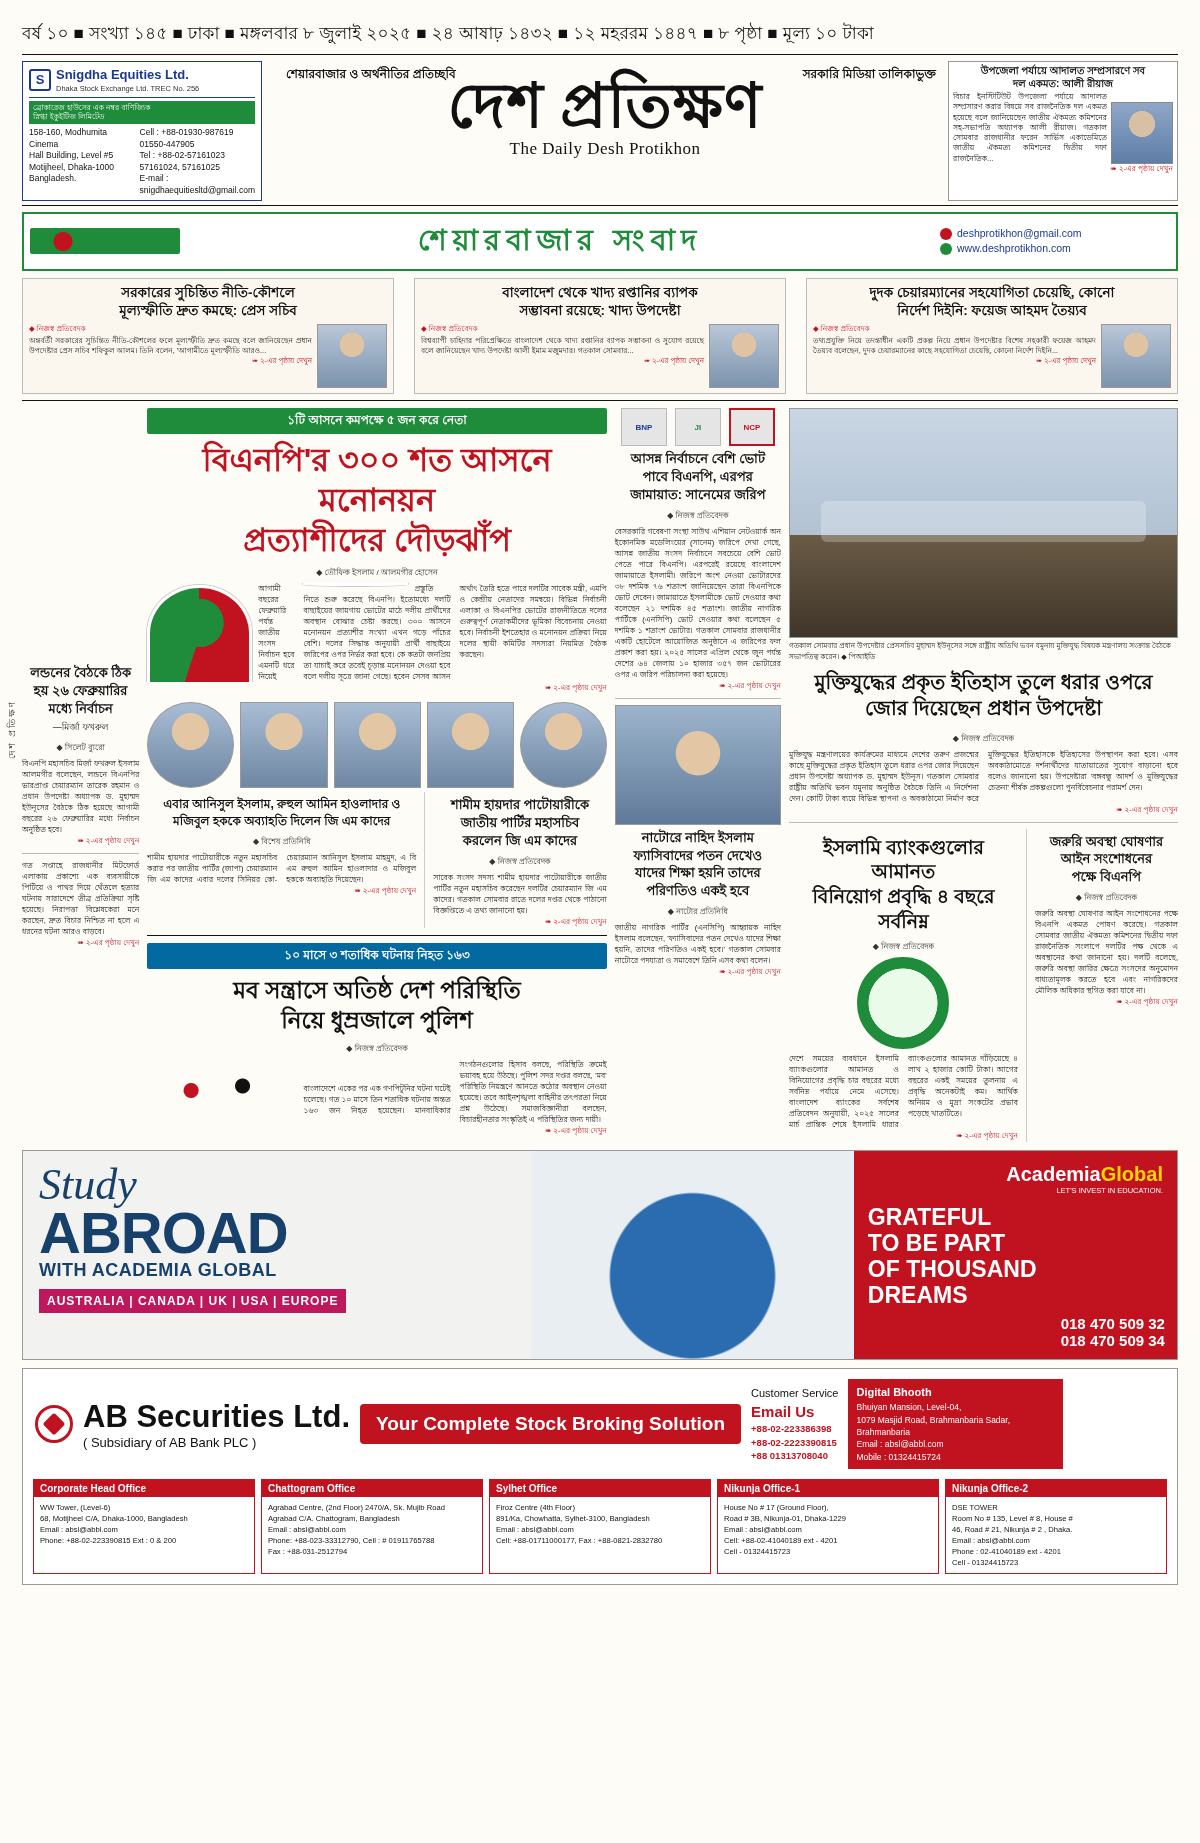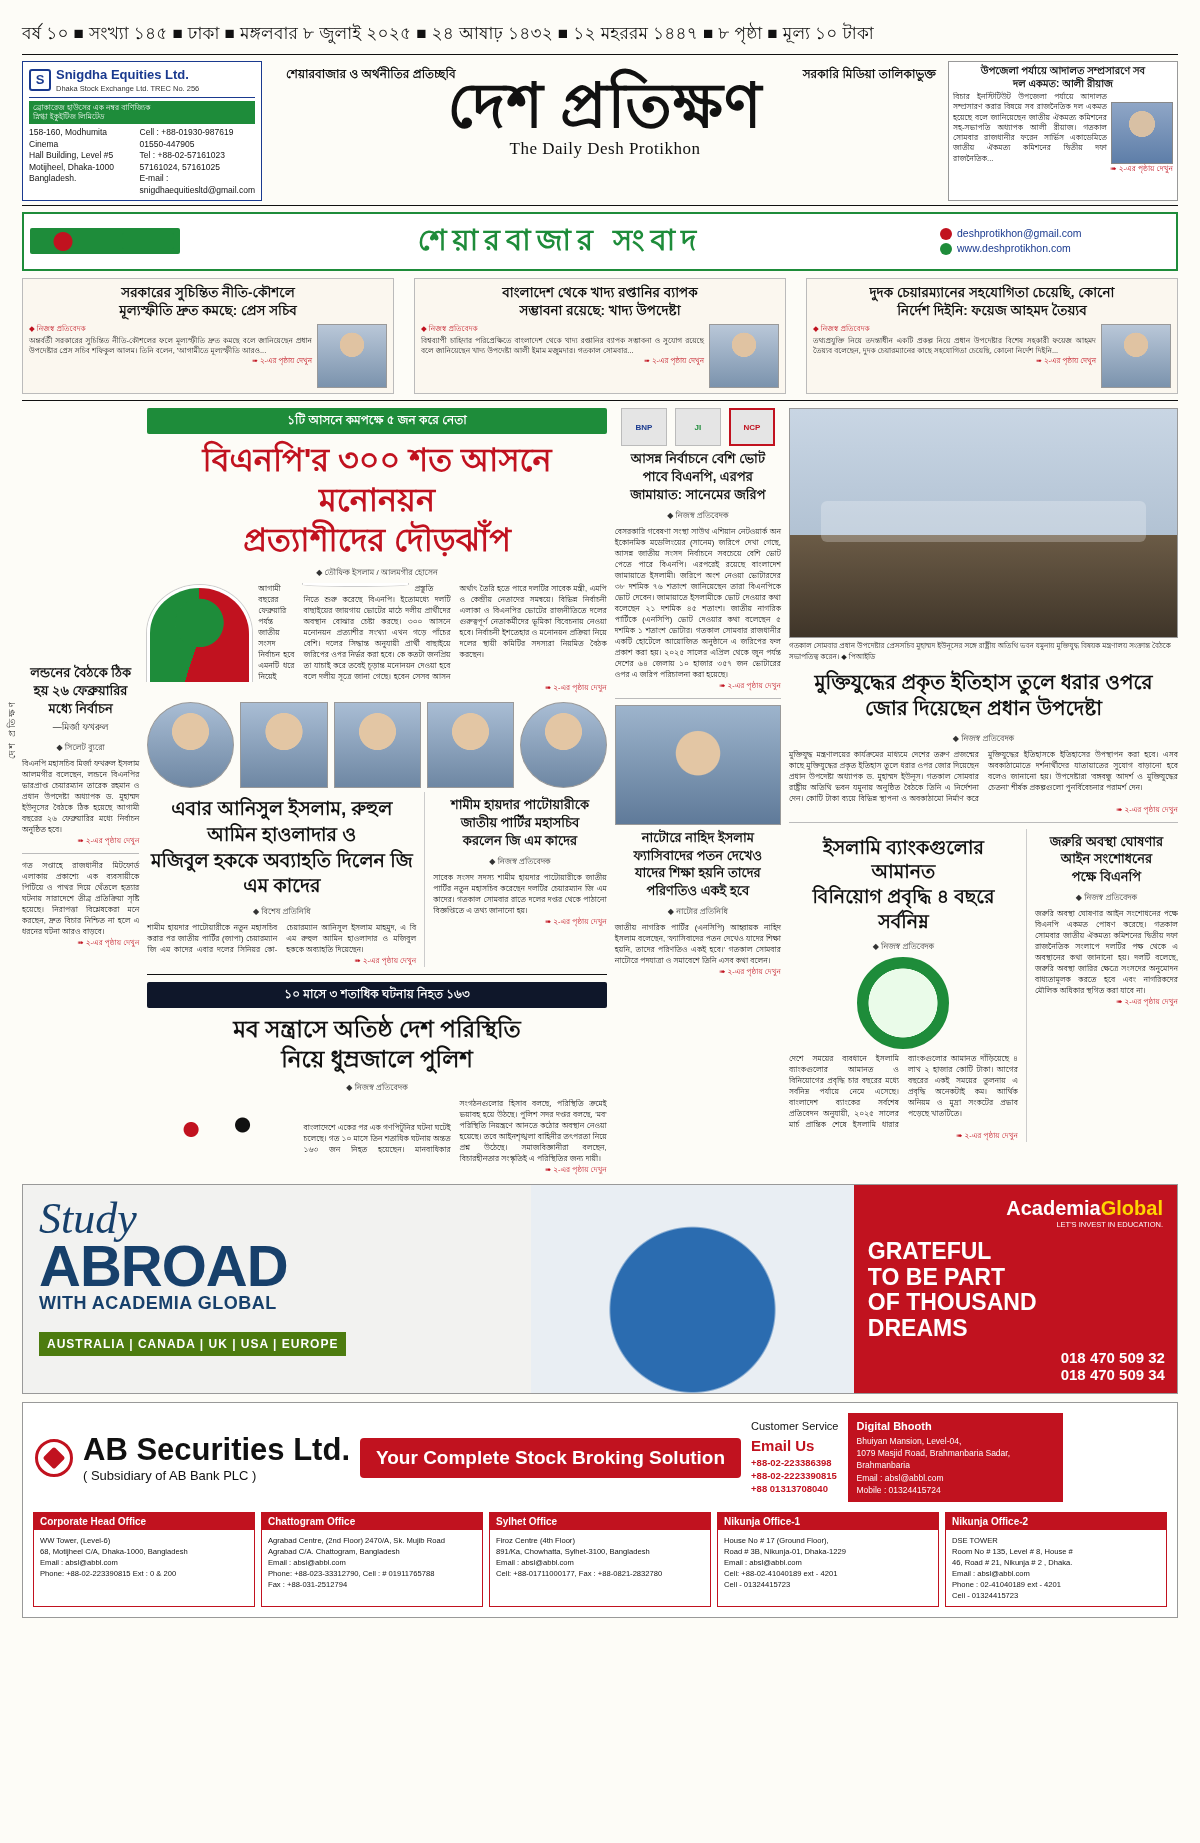--- a/index.html
+++ b/index.html
@@ -123,21 +123,21 @@
   .main { display:flex; gap:8px; margin-top:7px; }
   .col-left { width:120px; }
   .col-a { width:470px; }
   .col-b { width:170px; }
   .col-c { width:398px; }
 
   .kicker {
     text-align:center; font-size:12px; font-weight:bold; color:#fff;
     background:#1e8c3a; padding:3px 0; border-radius:2px; margin-bottom:6px;
   }
-  .kicker.dark { background:#0f172a; }
+  .kicker.dark { background:#0369a1; }
   h1.lead {
     margin:0; text-align:center; color:#c1121f;
     font-size:32px; line-height:1.25; font-weight:bold;
   }
   .byline-c { text-align:center; font-size:8px; color:#333; margin:6px 0 4px; }
   .cols3 { column-count:3; column-gap:9px; font-size:7.6px; line-height:1.45; text-align:justify;}
   .cols2 { column-count:2; column-gap:9px; font-size:7.6px; line-height:1.45; text-align:justify;}
   .cols1 { font-size:7.6px; line-height:1.45; text-align:justify;}
   .more { color:#c1121f; font-size:7.4px; text-align:right; }
   .emblem {
@@ -150,21 +150,21 @@
     box-shadow:0 0 0 1px #ccc;
   }
   .portraits { display:flex; gap:6px; margin:8px 0 4px; }
   .portrait {
     flex:1; height:86px; border:1px solid #999;
     background:
       radial-gradient(circle at 50% 34%, #e3c6a4 0 26%, transparent 27%),
       linear-gradient(#a9bdd4,#6e87a3);
   }
   .portrait.round { border-radius:50%; }
-  .sub-head { text-align:center; font-size:19px; font-weight:bold; line-height:1.35; margin:4px 0 3px;}
+  .sub-head { text-align:center; font-size:12px; font-weight:bold; line-height:1.35; margin:4px 0 3px;}
   .sub-head.small { font-size:13px; }
   .sig { text-align:center; font-size:9px; margin-bottom:3px; }
 
   .photo-wide {
     width:100%; height:230px; border:1px solid #999;
     background:
       linear-gradient(#c9d6e4,#9fb2c6);
     position:relative; overflow:hidden;
   }
   .photo-wide:before{
@@ -212,21 +212,21 @@
   
   .ad-study {
     margin-top:8px; height:210px; border:1px solid #999; background:#f2f2f0;
     position:relative; overflow:hidden; display:flex;
   }
   .ad-study .left { width:44%; padding:14px 16px; }
   .ad-study .script { font-family:"Liberation Serif", serif; font-style:italic; font-size:44px; color:#17406b; line-height:.9;}
   .ad-study .abroad { font-size:58px; font-weight:bold; color:#17406b; line-height:.95; letter-spacing:-1px;}
   .ad-study .with { font-size:18px; font-weight:bold; color:#17406b; letter-spacing:.5px; }
   .ad-study .countries {
-    margin-top:18px; background:#4d7c0f; color:#fff; font-size:12px; font-weight:bold;
+    margin-top:8px; background:#be185d; color:#fff; font-size:12px; font-weight:bold;
     padding:5px 8px; display:inline-block; letter-spacing:1px;
   }
   .ad-study .mid { width:28%; position:relative;
     background:radial-gradient(circle at 50% 60%, #2b6cb0 0 40%, transparent 41%), #e9eef3;}
   .ad-study .right { width:28%; background:#c1121f; color:#fff; padding:12px 14px; position:relative;}
   .ad-study .right .brand { font-size:20px; font-weight:bold; color:#fff; text-align:right;}
   .ad-study .right .brand .acc { color:#ffd400; }
   .ad-study .right .slogan { font-size:7.5px; text-align:right; margin-bottom:10px;}
   .ad-study .right .big { font-size:23px; font-weight:bold; line-height:1.12; }
   .ad-study .phones { position:absolute; right:12px; bottom:10px; text-align:right; font-size:15px; font-weight:bold;}

